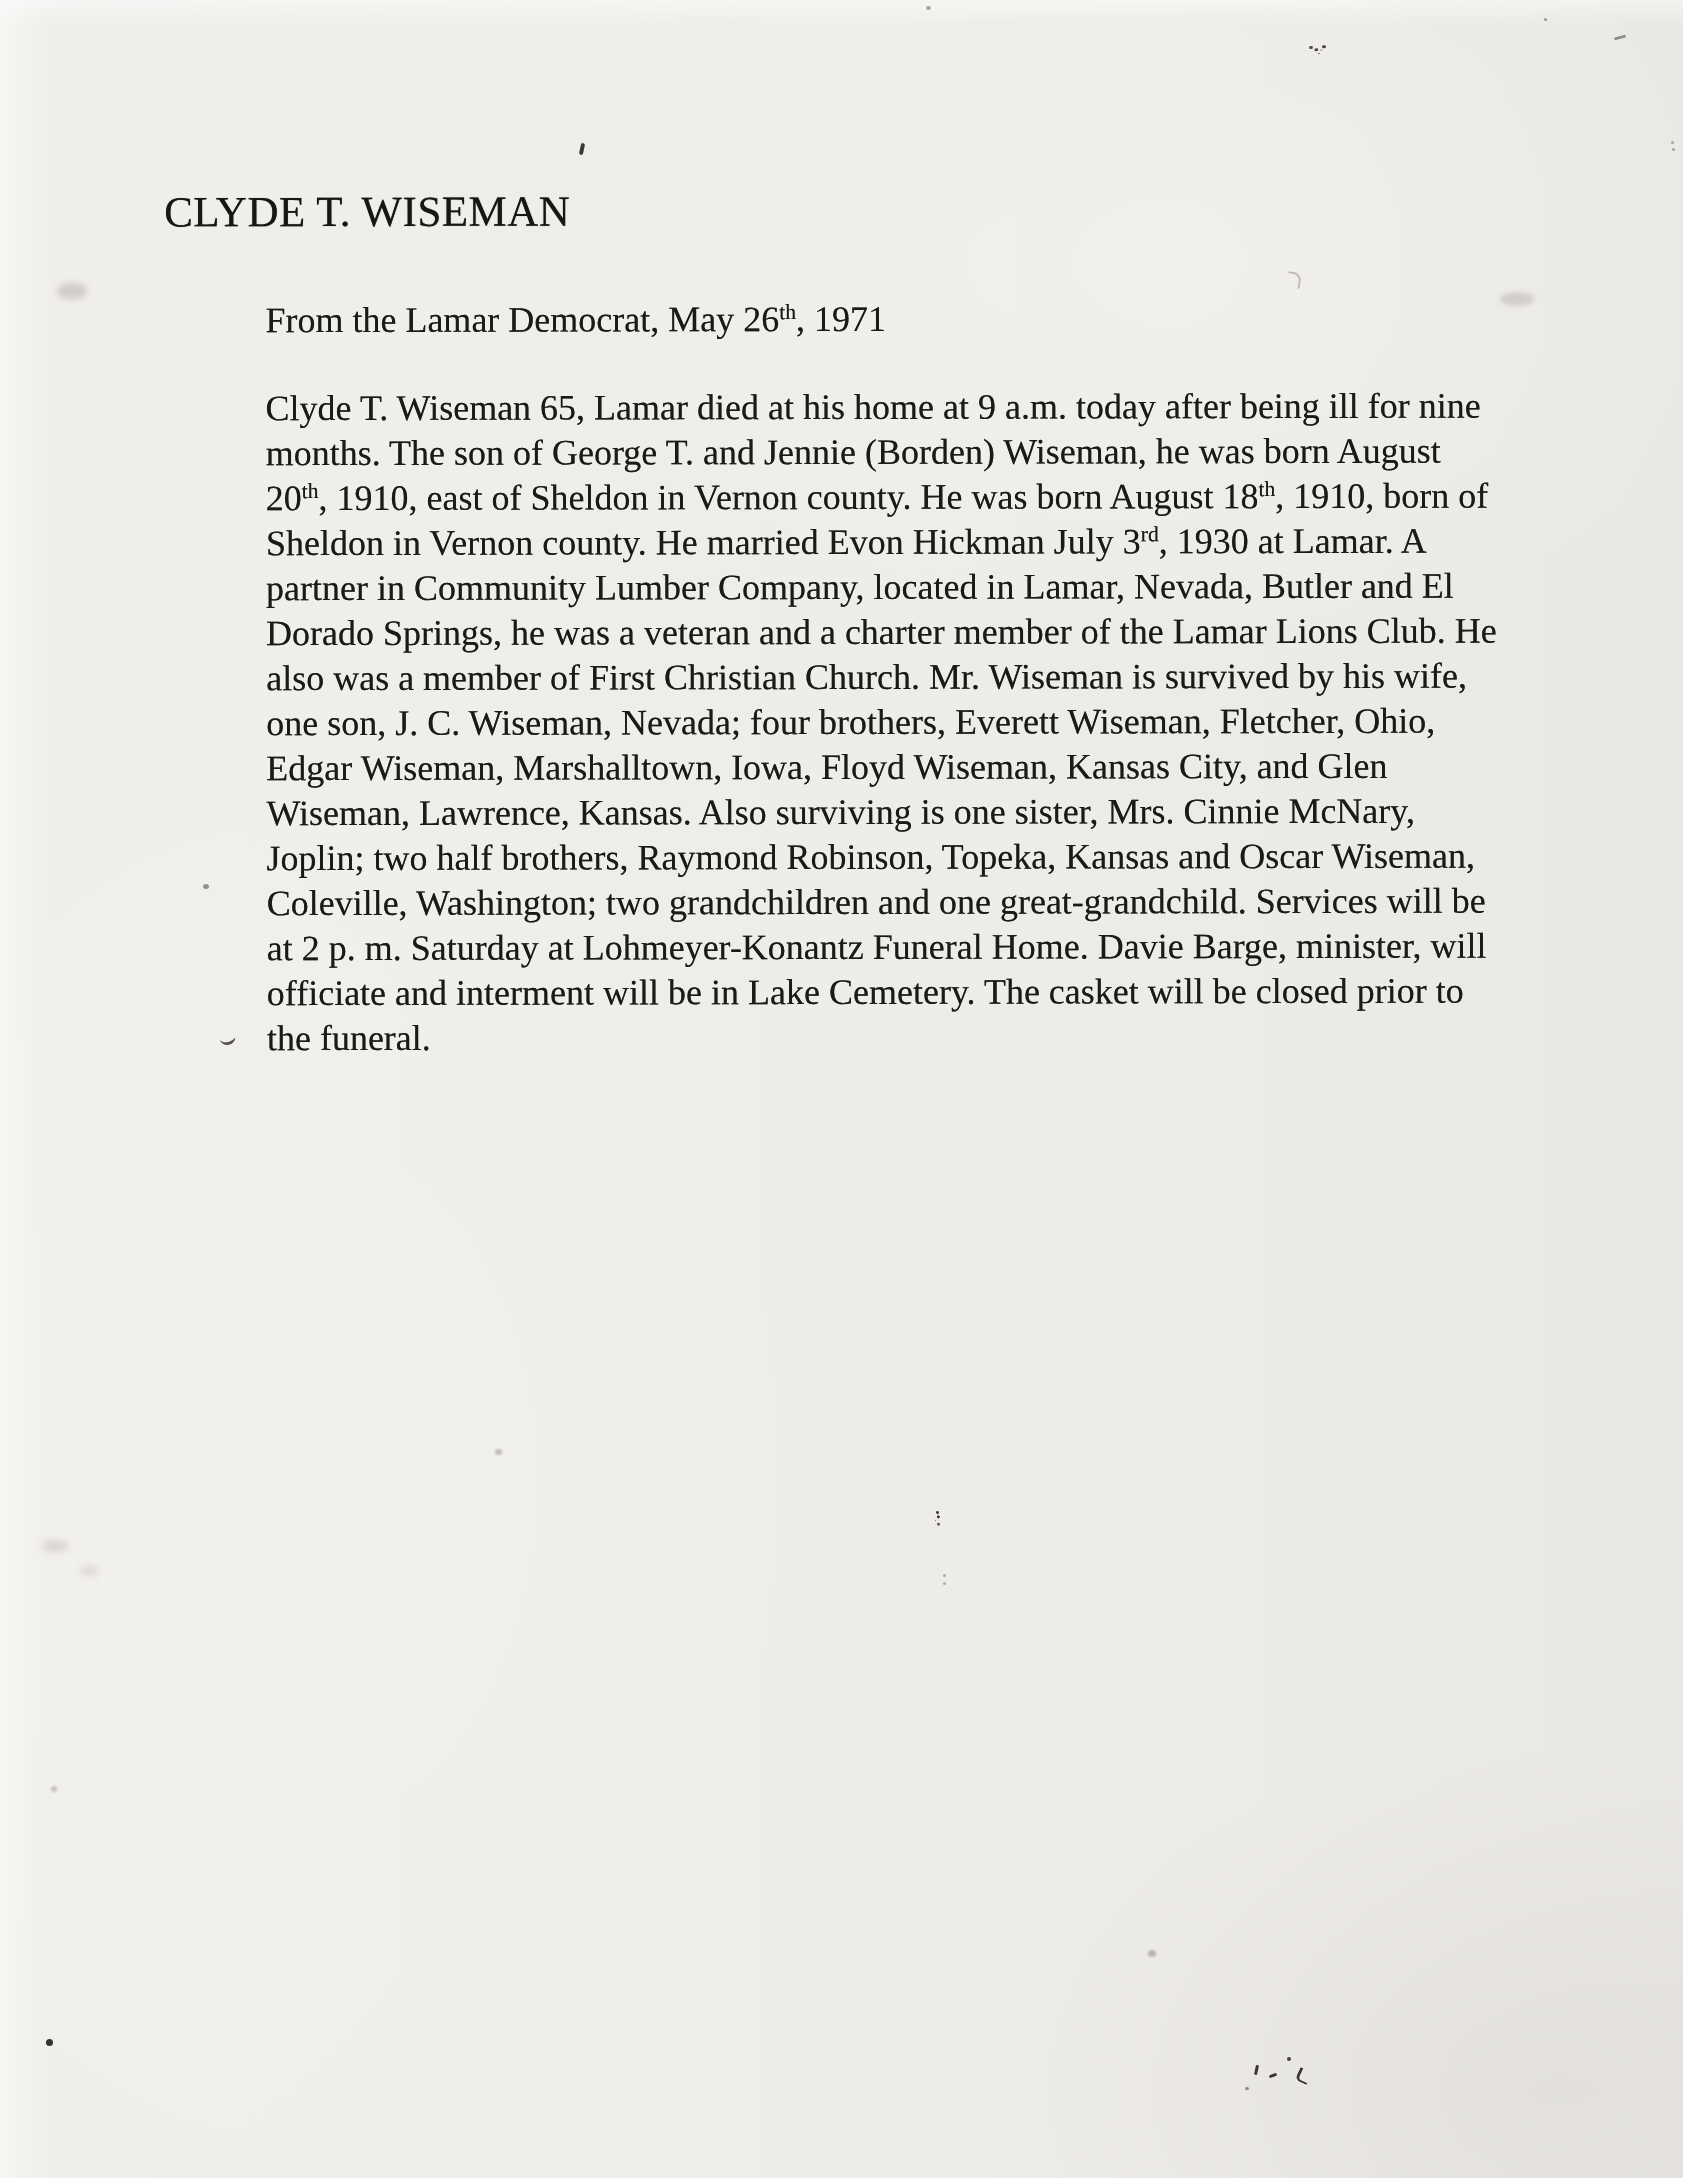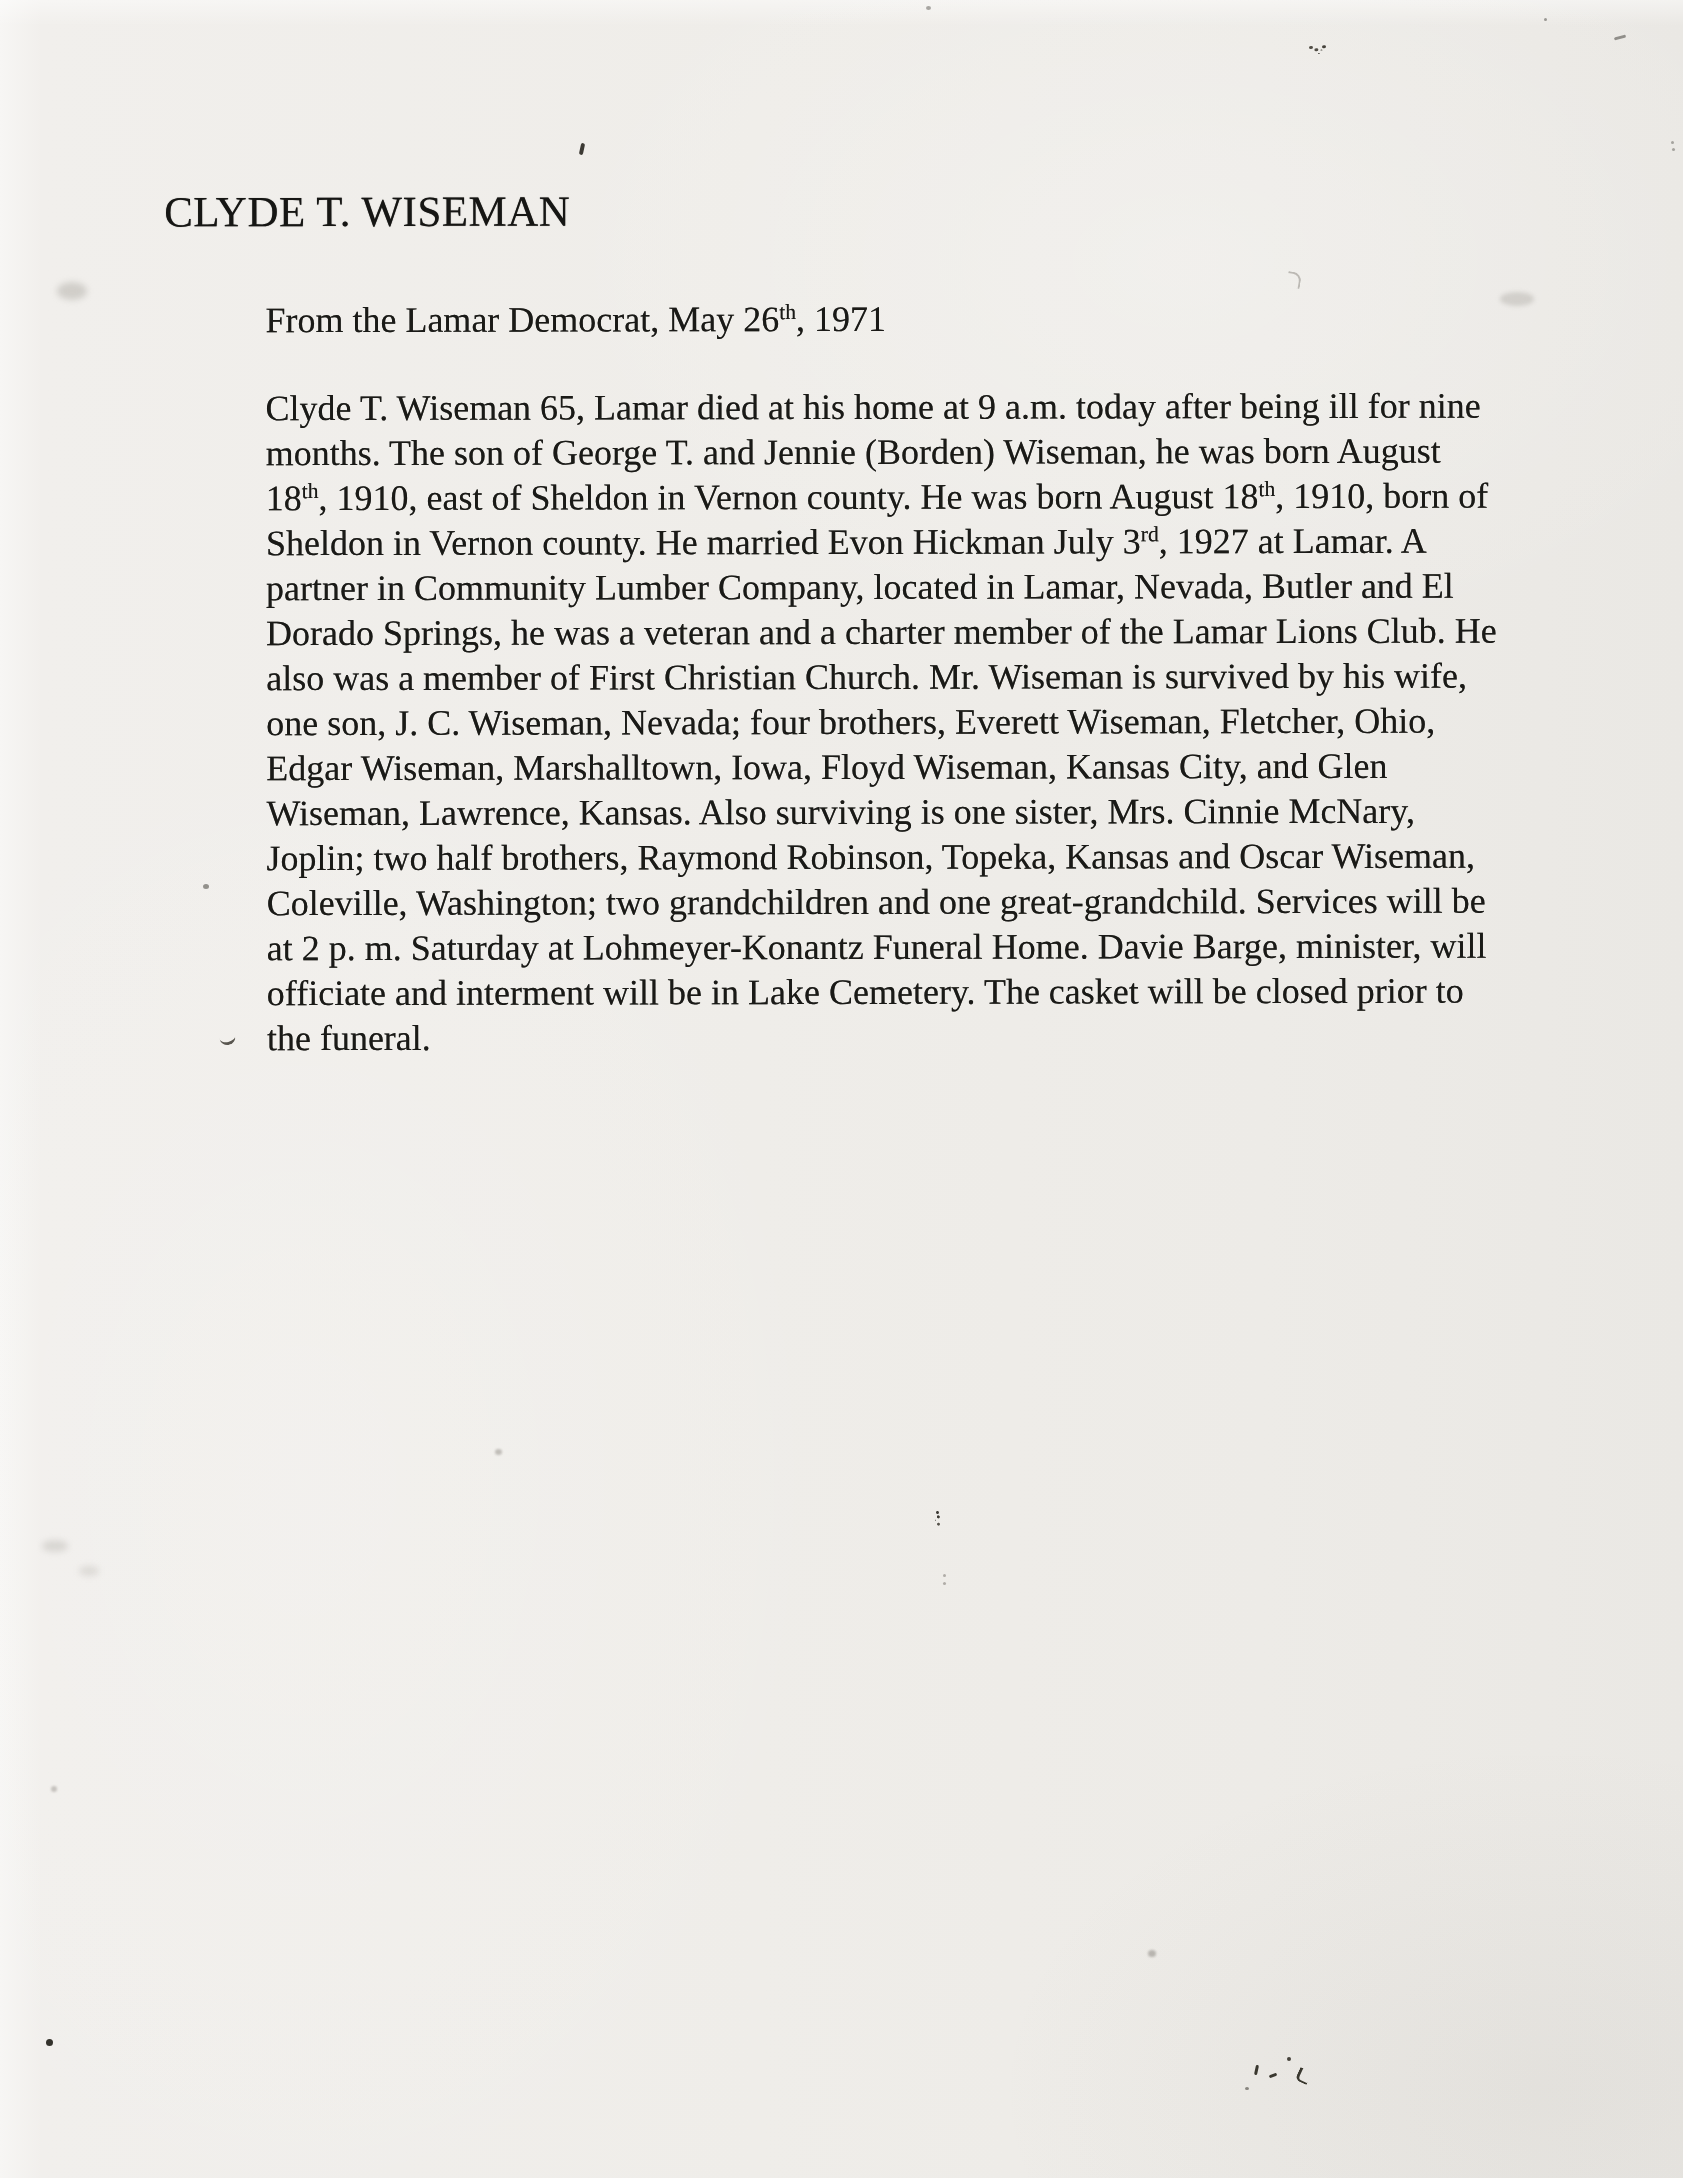--- a/index.html
+++ b/index.html
@@ -57,22 +57,22 @@
   <div class="sheen"></div>
 
   <div class="scan-content">
     <div class="doc-title">CLYDE T. WISEMAN</div>
     <div class="source-line">
         <div class="tline"><span>From the Lamar Democrat, May 26</span><sup>th</sup><span>, 1971</span></div>
       </div>
     <div class="body-block">
         <div class="tline"><span>Clyde T. Wiseman 65, Lamar died at his home at 9 a.m. today after being ill for nine</span></div>
         <div class="tline"><span>months. The son of George T. and Jennie (Borden) Wiseman, he was born August</span></div>
-        <div class="tline"><span>18</span><sup>th</sup><span>, 1910, east of Sheldon in Vernon county. He was born August 18</span><sup>th</sup><span>, 1910, born of</span></div>
-        <div class="tline"><span>Sheldon in Vernon county. He married Evon Hickman July 3</span><sup>rd</sup><span>, 1927 at Lamar. A</span></div>
+        <div class="tline"><span>20</span><sup>th</sup><span>, 1910, east of Sheldon in Vernon county. He was born August 18</span><sup>th</sup><span>, 1910, born of</span></div>
+        <div class="tline"><span>Sheldon in Vernon county. He married Evon Hickman July 3</span><sup>rd</sup><span>, 1930 at Lamar. A</span></div>
         <div class="tline"><span>partner in Community Lumber Company, located in Lamar, Nevada, Butler and El</span></div>
         <div class="tline"><span>Dorado Springs, he was a veteran and a charter member of the Lamar Lions Club. He</span></div>
         <div class="tline"><span>also was a member of First Christian Church. Mr. Wiseman is survived by his wife,</span></div>
         <div class="tline"><span>one son, J. C. Wiseman, Nevada; four brothers, Everett Wiseman, Fletcher, Ohio,</span></div>
         <div class="tline"><span>Edgar Wiseman, Marshalltown, Iowa, Floyd Wiseman, Kansas City, and Glen</span></div>
         <div class="tline"><span>Wiseman, Lawrence, Kansas. Also surviving is one sister, Mrs. Cinnie McNary,</span></div>
         <div class="tline"><span>Joplin; two half brothers, Raymond Robinson, Topeka, Kansas and Oscar Wiseman,</span></div>
         <div class="tline"><span>Coleville, Washington; two grandchildren and one great-grandchild. Services will be</span></div>
         <div class="tline"><span>at 2 p. m. Saturday at Lohmeyer-Konantz Funeral Home. Davie Barge, minister, will</span></div>
         <div class="tline"><span>officiate and interment will be in Lake Cemetery. The casket will be closed prior to</span></div>

